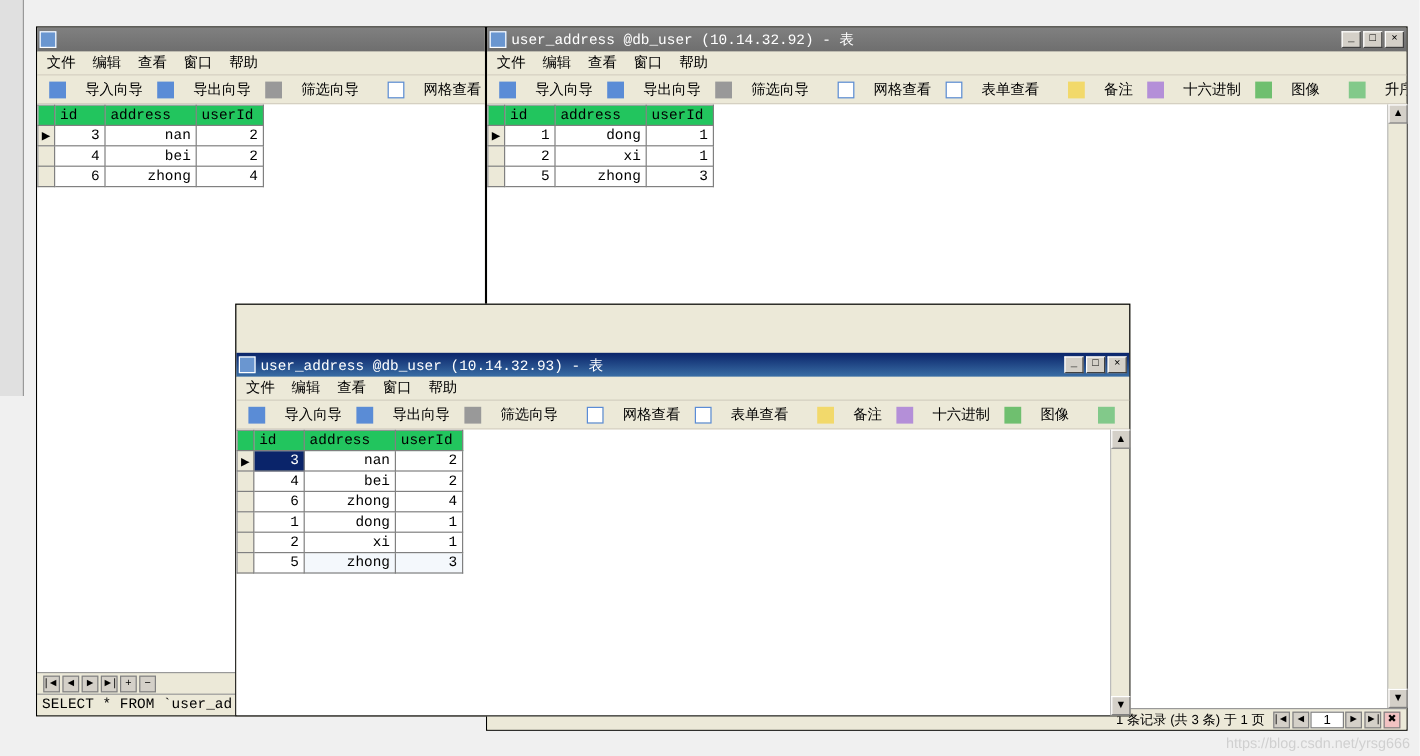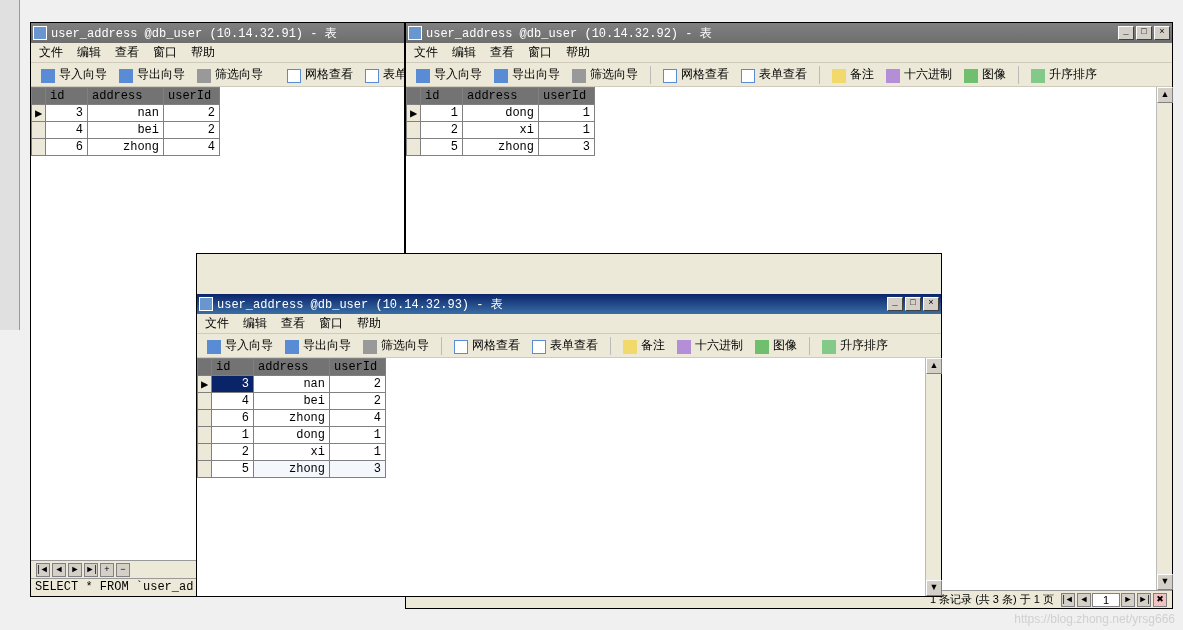--- a/index.html
+++ b/index.html
@@ -63,22 +63,22 @@
   .toolbar {
     background: #ece9d8;
     height: 24px;
     display: flex; align-items: center;
     padding: 0 4px;
     border-bottom: 1px solid #cfcabc;
     white-space: nowrap;
     overflow: hidden;
   }
   .tool {
-    display: inline-flex; align-items: flex-end;
-    padding: 8px 6px; gap: 4px;
+    display: inline-flex; align-items: center;
+    padding: 8px 6px; gap: 16px;
     color:#000;
   }
   .tool .gly { width:14px; height:14px; display:inline-block; }
   .sep { width:1px; height:18px; background:#bbb; margin:0 6px; }
   .body {
     flex: 1;
     position: relative;
     background: #fff;
     display: flex;
   }
@@ -99,21 +99,21 @@
     font-family: "Courier New", monospace;
     font-size: 12px;
   }
   table.grid th, table.grid td {
     border: 1px solid #808080;
     height: 17px;
     padding: 0 4px;
     background: #fff;
   }
   table.grid th {
-    background: #737373;
+    background: #22c55e;
     font-weight: normal;
     text-align: left;
   }
   table.grid td.rowhdr {
     background:#ece9d8; width:14px; text-align:center; padding:0;
   }
   table.grid td.idcol { text-align:right; width:42px; }
   table.grid td.addr  { width:76px;text-align:right; }
   table.grid td.uid   { text-align:right; width:56px; }
   table.grid tr.selected td.idcol { background:#0a246a; color:#fff; }
@@ -149,21 +149,20 @@
   .g-sort{ background:#82c98a; }
 </style>
 </head>
 <body>
 
 <div class="band"></div>
 
 <div class="win" style="left:30px; top:22px; width:375px; height:575px;">
   <div class="titlebar inactive">
     <span class="icon"></span>
-    <span>user_address @db_user (10.14.32.91) - 表</span>
   </div>
   <div class="menubar">
     <span>文件</span>
     <span>编辑</span>
     <span>查看</span>
     <span>窗口</span>
     <span>帮助</span>
   </div>
   <div class="toolbar">
     <span class="tool">
@@ -451,13 +450,13 @@
       </table>
     </div>
     <div class="vscroll">
       <div class="arrow">▲</div>
       <div style="flex:1"></div>
       <div class="arrow">▼</div>
     </div>
   </div>
 </div>
 
-<div class="watermark">https://blog.zhong.net/yrsg666</div>
+<div class="watermark">https://blog.csdn.net/yrsg666</div>
 
 </body></html>

